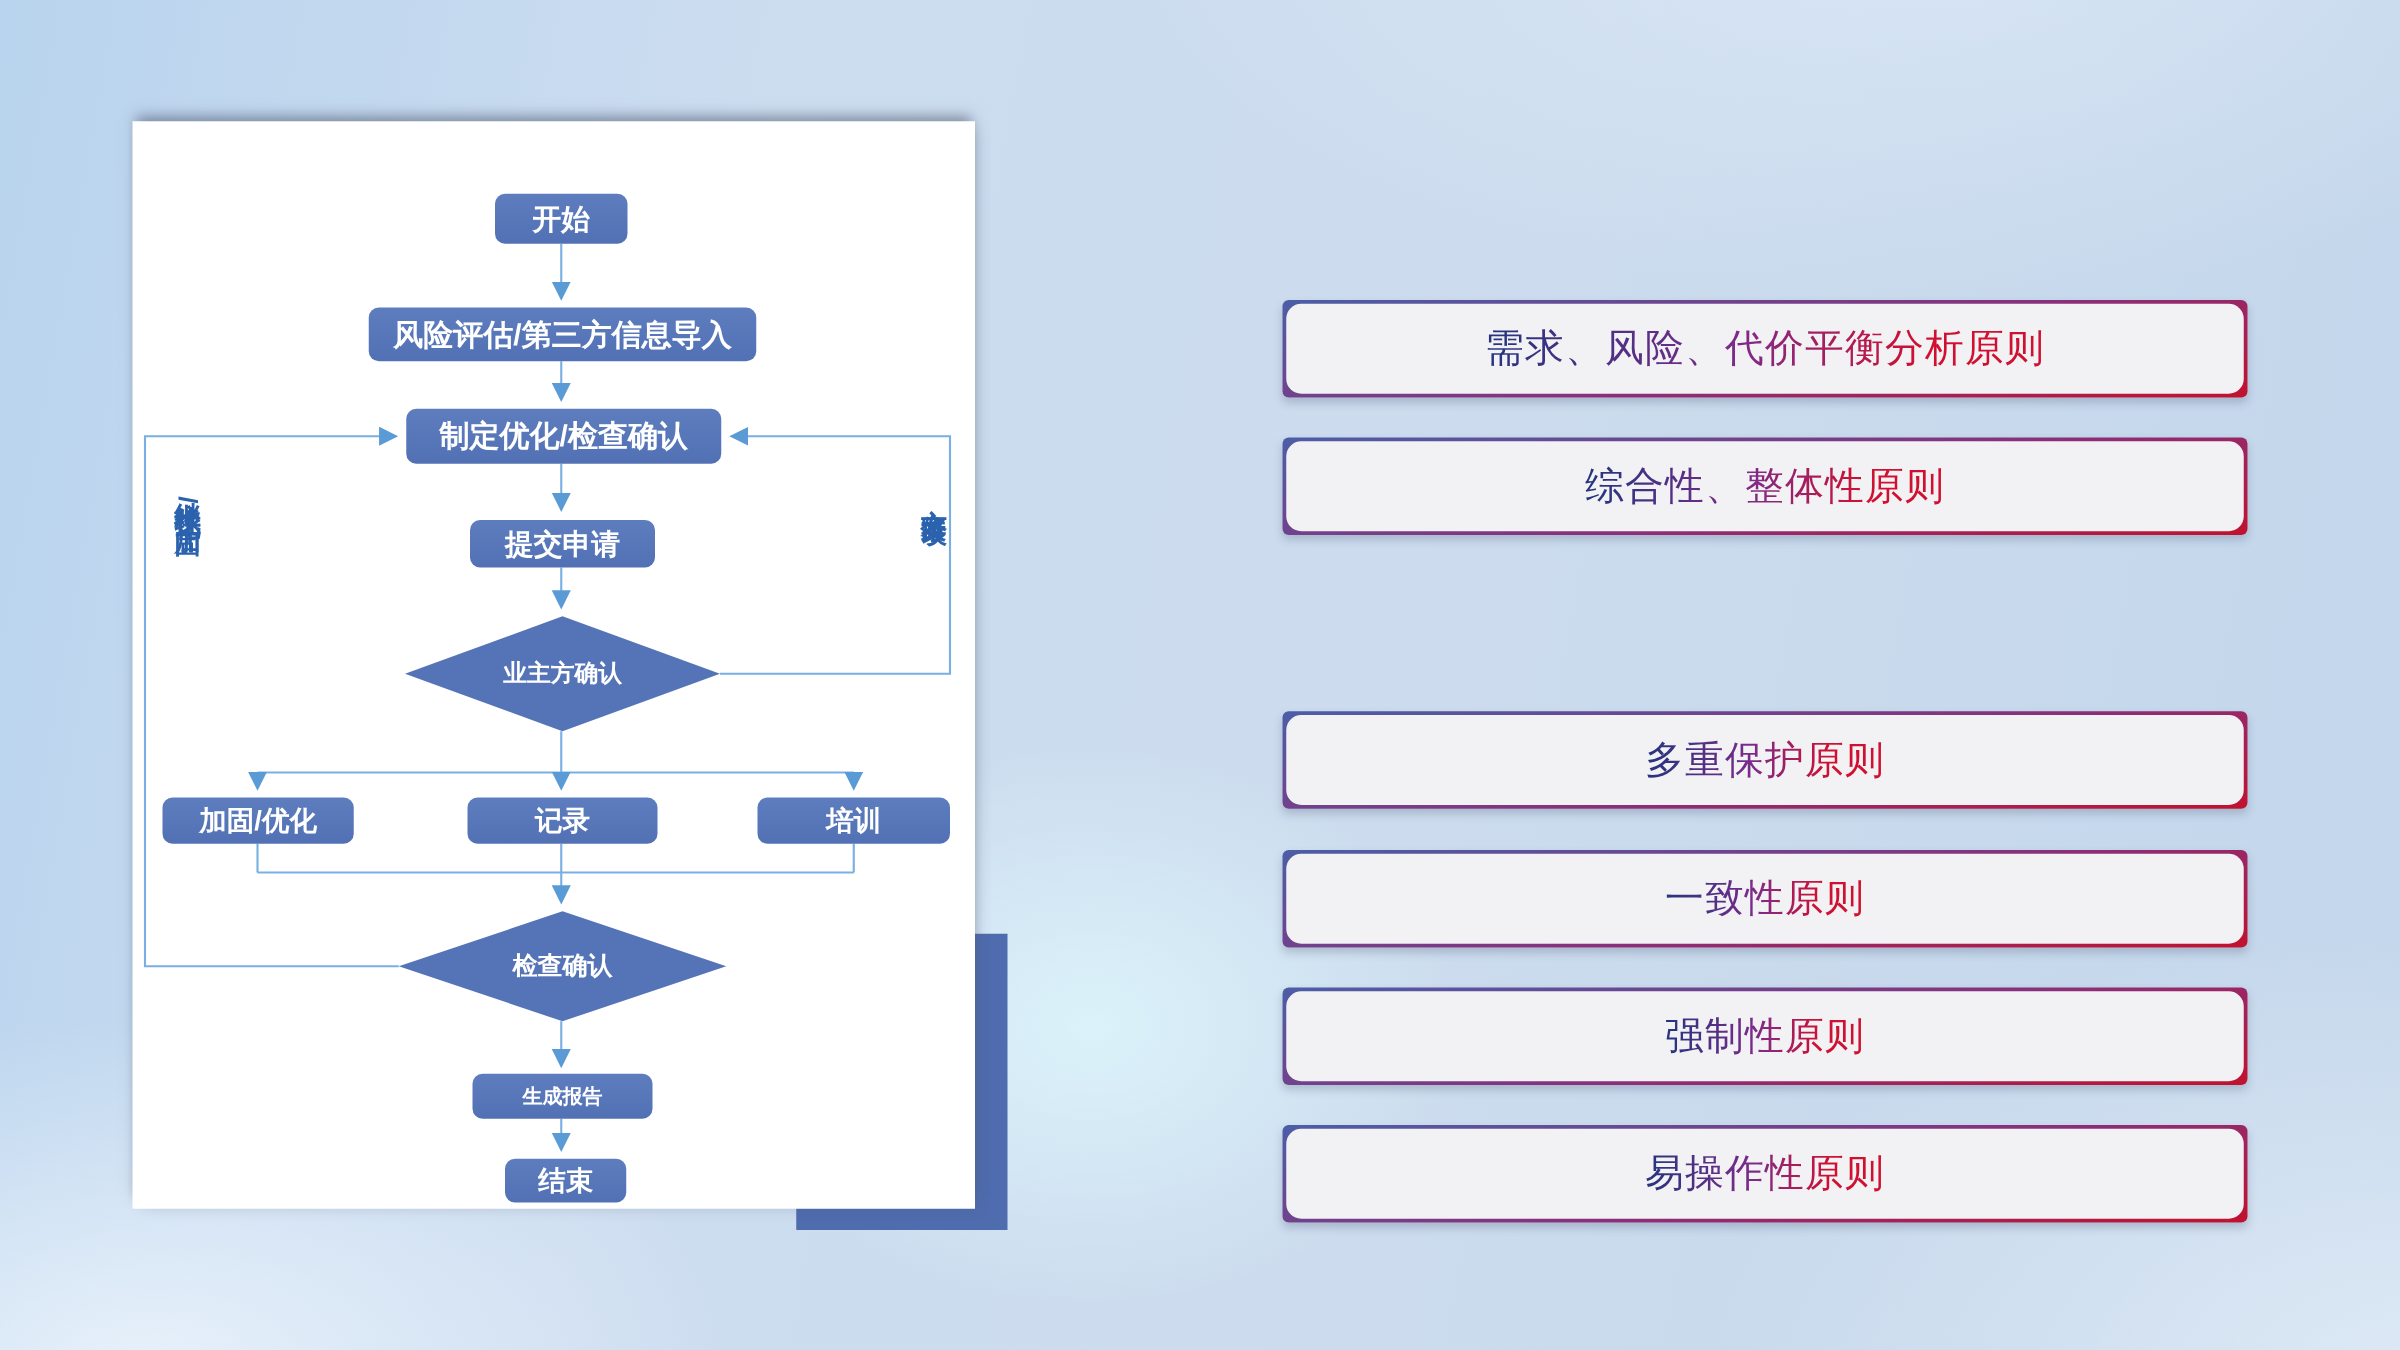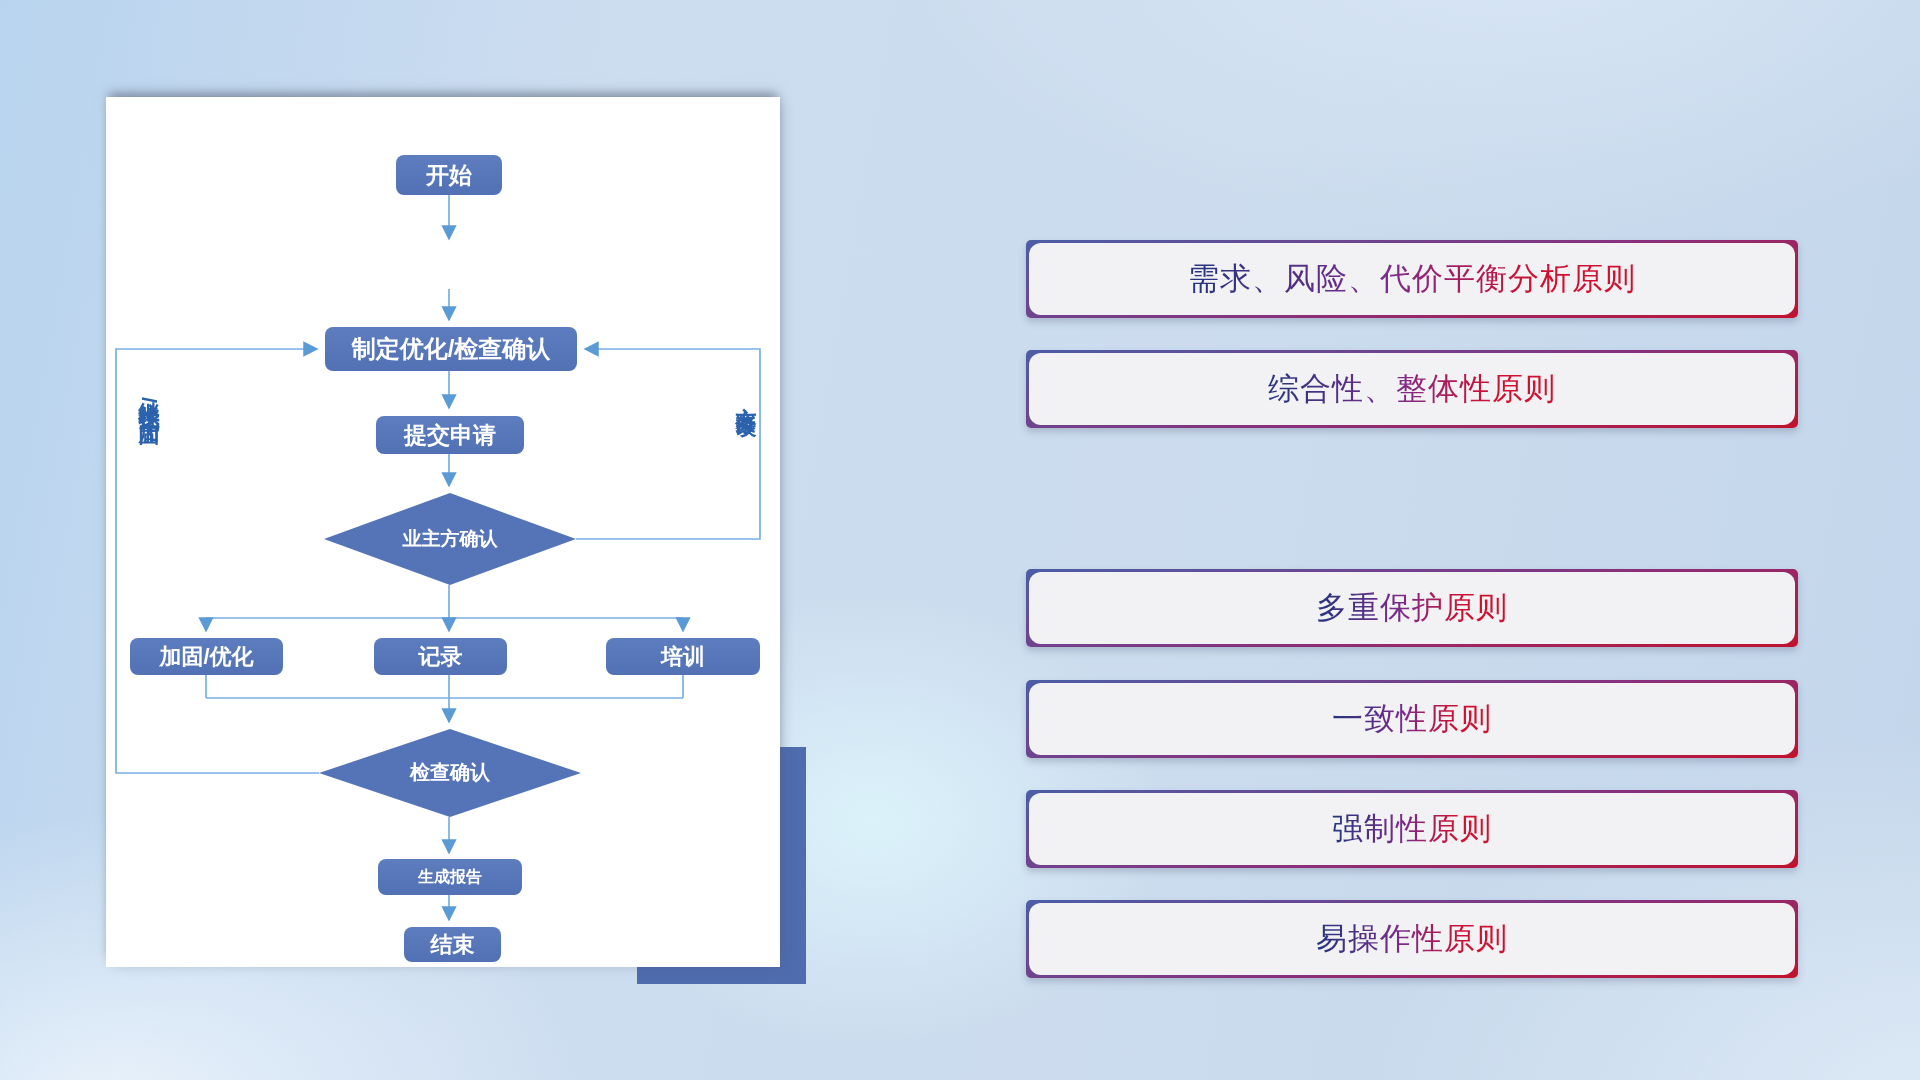--- a/index.html
+++ b/index.html
@@ -97,30 +97,31 @@
 
         <path d="M213,676 H10 V252 H210" marker-end="url(#arr)"></path>
         <path d="M470,442 H654 V252 H480" marker-end="url(#arr)"></path>
       </g>
       <polygon points="218,442 344,396 470,442 344,488" fill="#5574b8"></polygon>
       <polygon points="213,676 344,632 475,676 344,720" fill="#5574b8"></polygon>
     </svg>
 
     <div class="fnode" style="left:290px;top:58px;width:106px;height:40px;font-size:23px;">开始</div>
 
+    <div class="fnode" style="left:189px;top:149px;width:310px;height:43px;font-size:24px;">风险评估/第三方信息导入</div>
 
     <div class="fnode" style="left:219px;top:230px;width:252px;height:44px;font-size:24px;">制定优化/检查确认</div>
 
     <div class="fnode" style="left:270px;top:319px;width:148px;height:38px;font-size:23px;">提交申请</div>
 
     <div class="dlabel" style="left:244px;top:429px;width:200px;height:26px;font-size:19px;">业主方确认</div>
 
     <div class="fnode" style="left:24px;top:541px;width:153px;height:37px;font-size:22px;">加固/优化</div>
 
-    <div class="fnode" style="left:268px;top:541px;width:133px;height:37px;font-size:22px;">记录</div>
+    <div class="fnode" style="left:268px;top:541px;width:152px;height:37px;font-size:22px;">记录</div>
 
     <div class="fnode" style="left:500px;top:541px;width:154px;height:37px;font-size:22px;">培训</div>
 
     <div class="dlabel" style="left:244px;top:661px;width:200px;height:28px;font-size:20px;">检查确认</div>
 
     <div class="fnode" style="left:272px;top:762px;width:144px;height:36px;font-size:16px;">生成报告</div>
 
     <div class="fnode" style="left:298px;top:830px;width:97px;height:35px;font-size:22px;">结束</div>
 
     <div class="vlabel" style="left:30px;top:288px;height:180px;">继续优化/加固</div>

